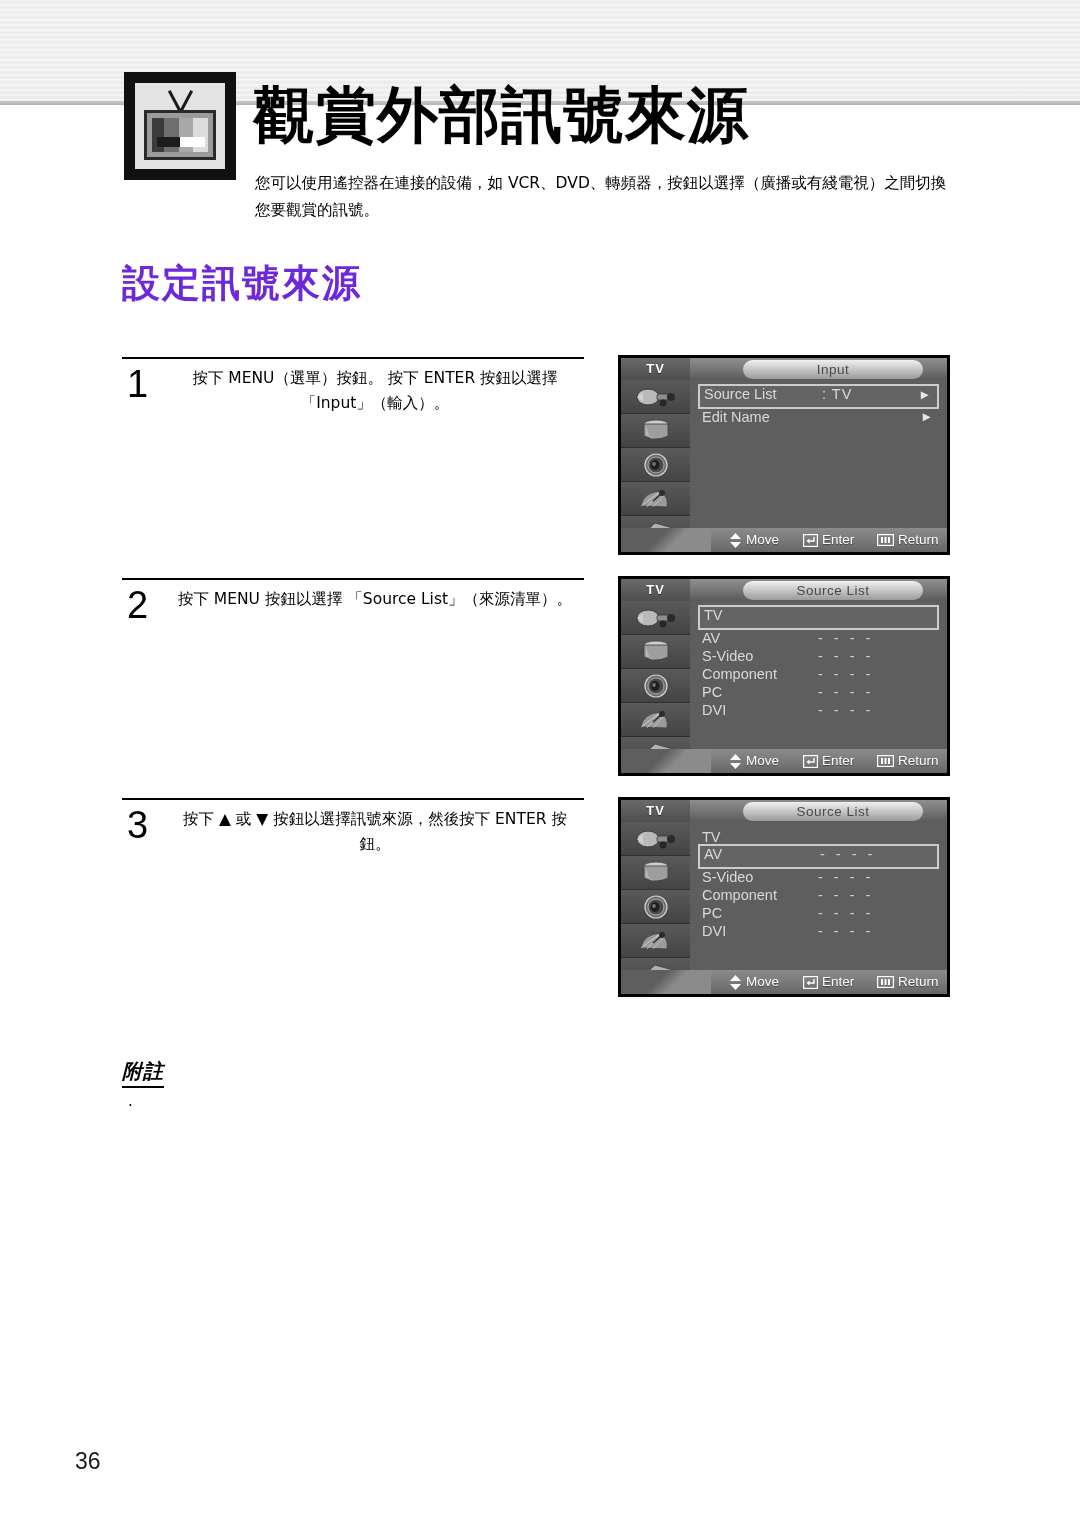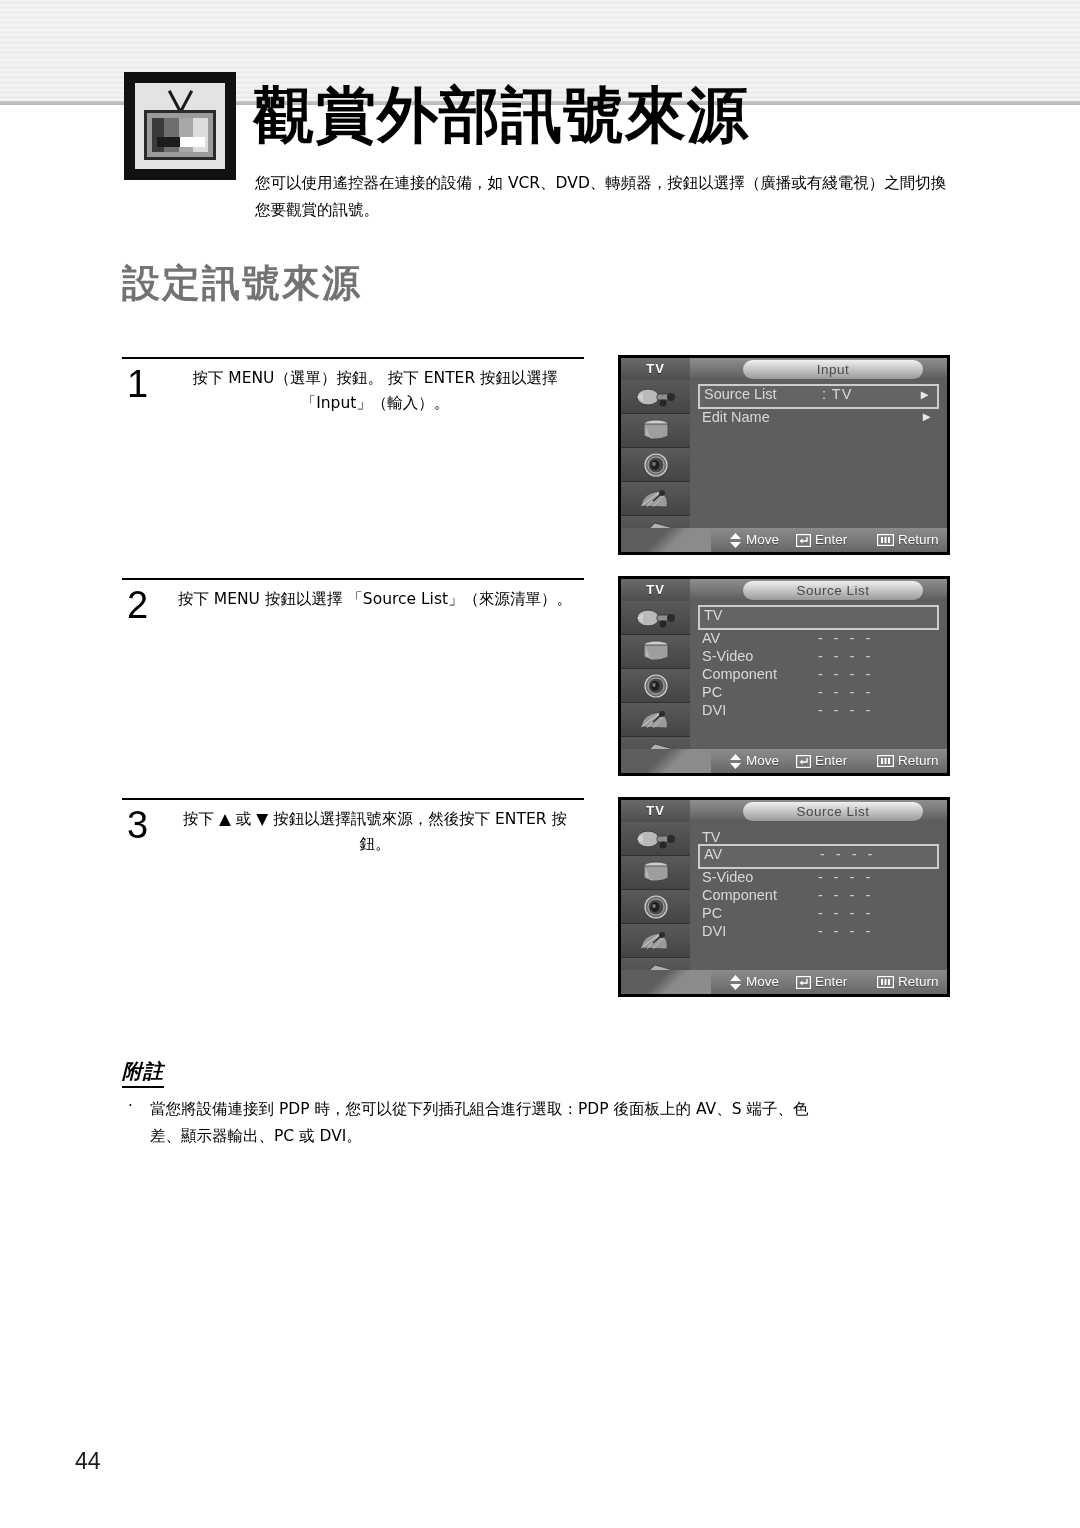--- a/index.html
+++ b/index.html
@@ -125,21 +125,21 @@
     font-family: "DejaVu Sans", "Liberation Sans", sans-serif;
   }
 
   
   #section-heading {
     position: absolute;
     left: 122px; top: 258px;
     font-size: 38px;
     font-weight: bold;
     letter-spacing: 2px;
-    color: #737373;
+    color: #6d28d9;
     font-family: "DejaVu Sans", "Liberation Sans", sans-serif;
   }
 
   
   .step {
     position: absolute;
     left: 122px;
     width: 462px;
   }
   .step .rule {
@@ -291,21 +291,21 @@
   .osd .bottombar .hint {
     position: absolute;
     top: 0;
     display: flex;
     align-items: center;
     height: 24px;
     gap: 4px;
     text-shadow: 0 1px 1px rgba(0,0,0,0.45);
   }
   .osd .bottombar .h-move { left: 108px; }
-  .osd .bottombar .h-enter { left: 175px; }
+  .osd .bottombar .h-enter { left: 182px; }
   .osd .bottombar .h-return { left: 256px; }
   .osd .bottombar .notch {
     position: absolute;
     left: 0; top: 0;
     width: 90px; height: 24px;
     background: linear-gradient(135deg, #5e5e5e 0%, #5e5e5e 42%, #8b8b8b 60%, #8b8b8b 100%);
   }
 
   
   #note-block { position: absolute; left: 122px; top: 1058px; width: 700px; }
@@ -721,18 +721,17 @@
         <span>Return</span>
       </div>
     </div>
   </div>
 
 <div id="note-block">
   <div id="note-title">附註</div>
   <ul id="note-list">
     <li>
       <span class="bullet">·</span>
-      <span>當您將設備連接到 PDP 時，您可以從下列插孔組合進行選取：PDP 後面板上的 AV、S 端子、色差、顯示器輸出、PC 或 DVI。</span>
     </li>
   </ul>
 </div>
 
-<div id="page-number">44</div>
+<div id="page-number">36</div>
 
 </body></html>

